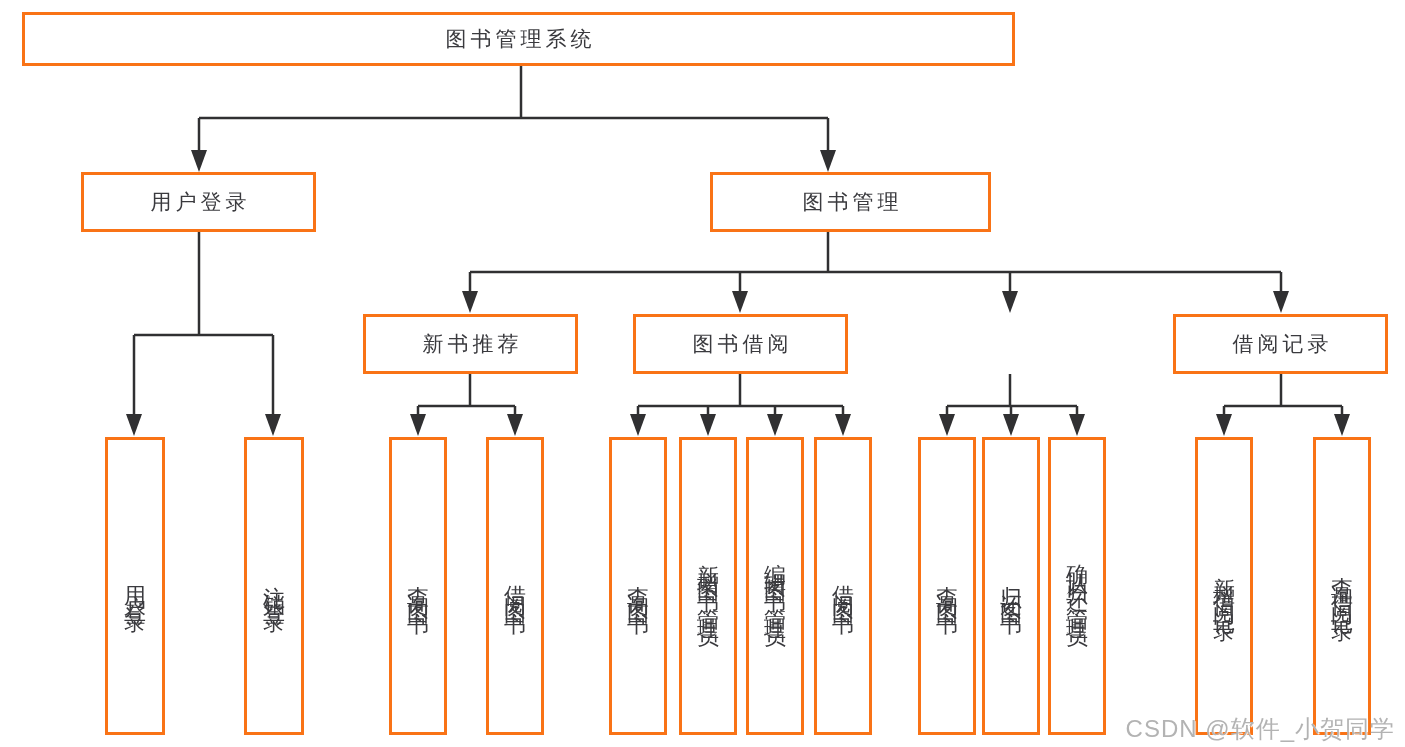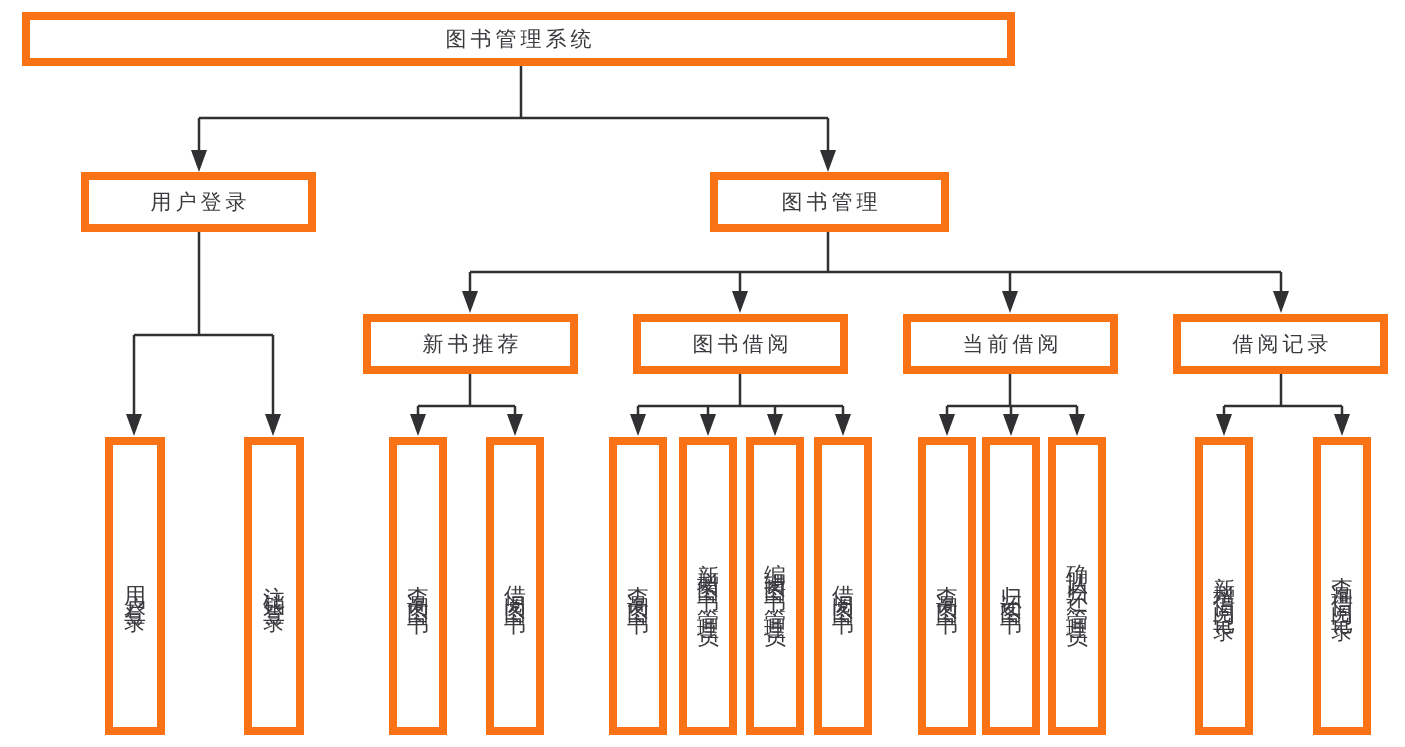--- a/index.html
+++ b/index.html
@@ -20,21 +20,21 @@
     left: 0;
     top: 0;
     width: 1405px;
     height: 747px;
     z-index: 1;
   }
   .node {
     position: absolute;
     box-sizing: border-box;
     background: #ffffff;
-    border: 8px solid #f97316;
+    border: 3px solid #f97316;
     color: #3a3a3e;
     display: flex;
     align-items: center;
     justify-content: center;
     z-index: 2;
   }
   .h-node {
     font-size: 21px;
     letter-spacing: 4px;
     padding-left: 4px; 
@@ -120,32 +120,29 @@
       <polygon points="1334,414 1350,414 1342,436" fill="#303032"></polygon>
     </svg>
 
   <div class="node h-node" style="left:22px; top:12px; width:993px; height:54px;">
     <span>图书管理系统</span>
   </div>
 
   <div class="node h-node" style="left:81px; top:172px; width:235px; height:60px;">
     <span>用户登录</span>
   </div>
-  <div class="node h-node" style="left:710px; top:172px; width:239px; height:60px;">
+  <div class="node h-node" style="left:710px; top:172px; width:281px; height:60px;">
     <span>图书管理</span>
   </div>
 
   <div class="node h-node" style="left:633px; top:314px; width:215px; height:60px;">
     <span>图书借阅</span>
   </div>
   <div class="node h-node" style="left:363px; top:314px; width:215px; height:60px;">
     <span>新书推荐</span>
-  </div>
-  <div class="node h-node" style="left:903px; top:314px; width:215px; height:60px;">
-    <span>当前借阅</span>
   </div>
   <div class="node h-node" style="left:1173px; top:314px; width:215px; height:60px;">
     <span>借阅记录</span>
   </div>
 
   <div class="node v-node" style="left:105px; top:437px; width:60px; height:298px;">
     <span>用户登录</span>
   </div>
   <div class="node v-node" style="left:244px; top:437px; width:60px; height:298px;">
     <span>注销登录</span>
@@ -181,14 +178,15 @@
     <span>确认归还（管理员）</span>
   </div>
 
   <div class="node v-node" style="left:1195px; top:437px; width:58px; height:298px;">
     <span>新增借阅记录</span>
   </div>
   <div class="node v-node" style="left:1313px; top:437px; width:58px; height:298px;">
     <span>查询借阅记录</span>
   </div>
 
+  <div class="watermark">CSDN @软件_小贺同学</div>
 
 </div>
 
 </body></html>

